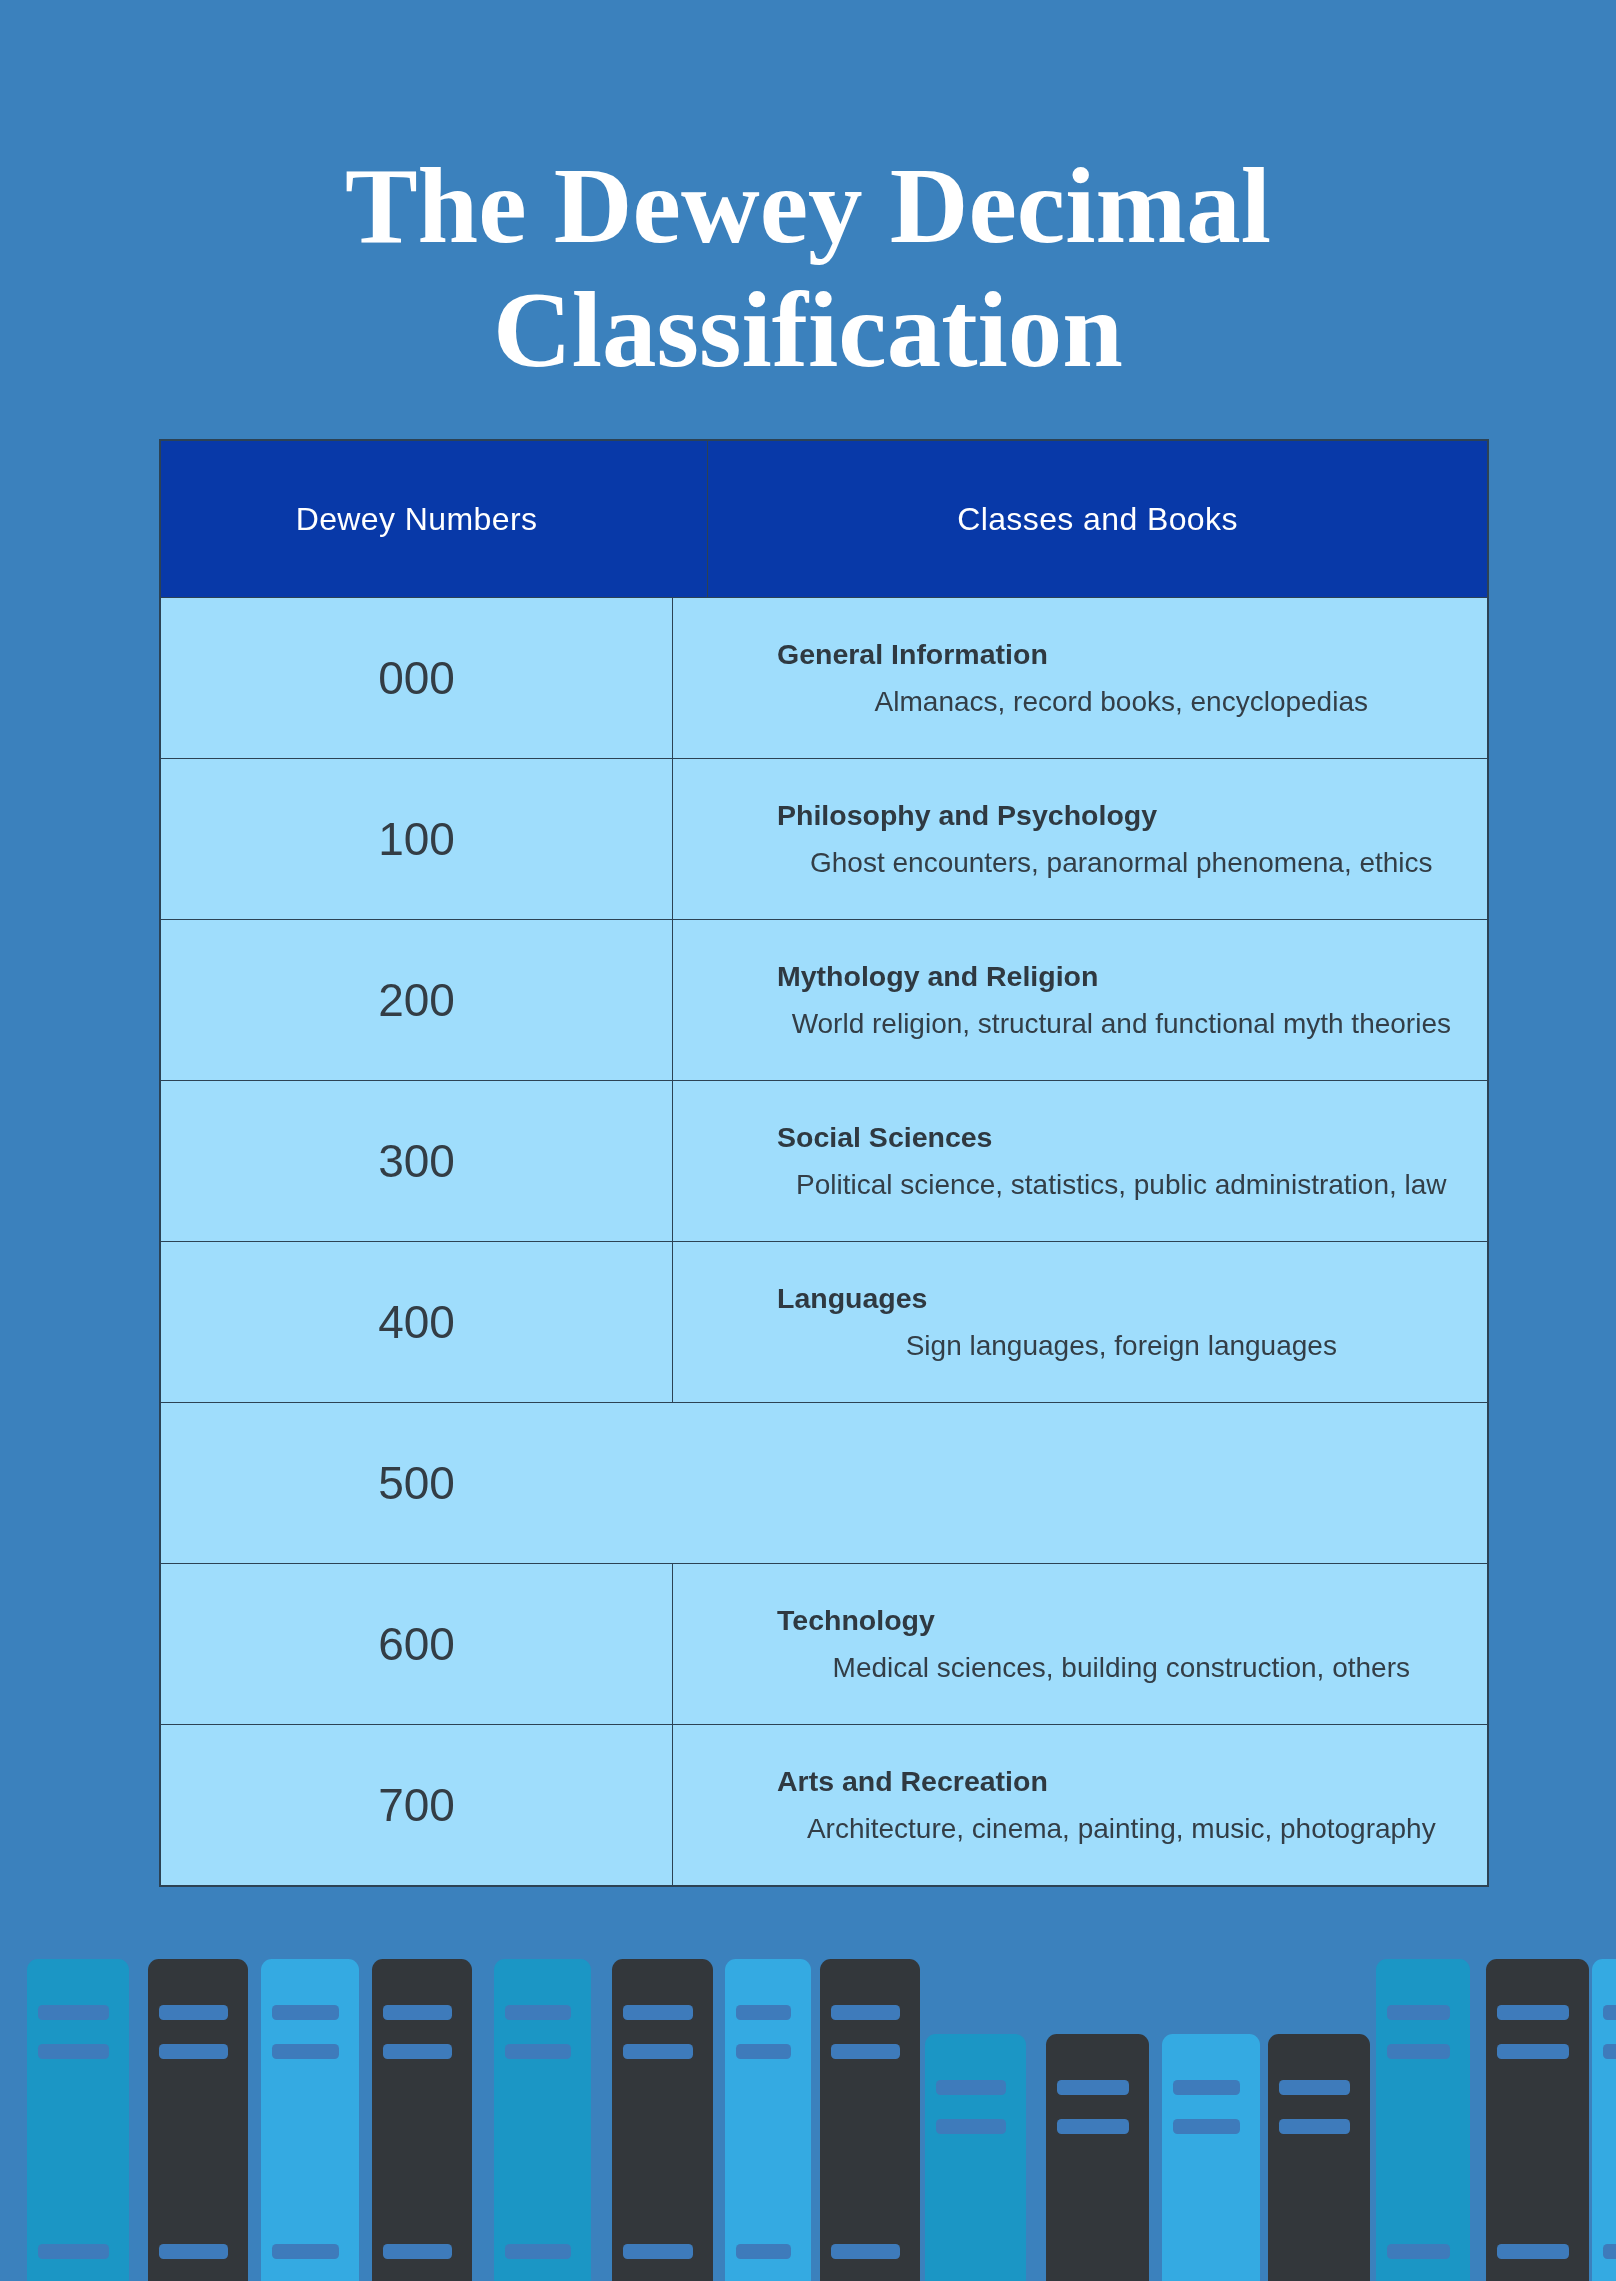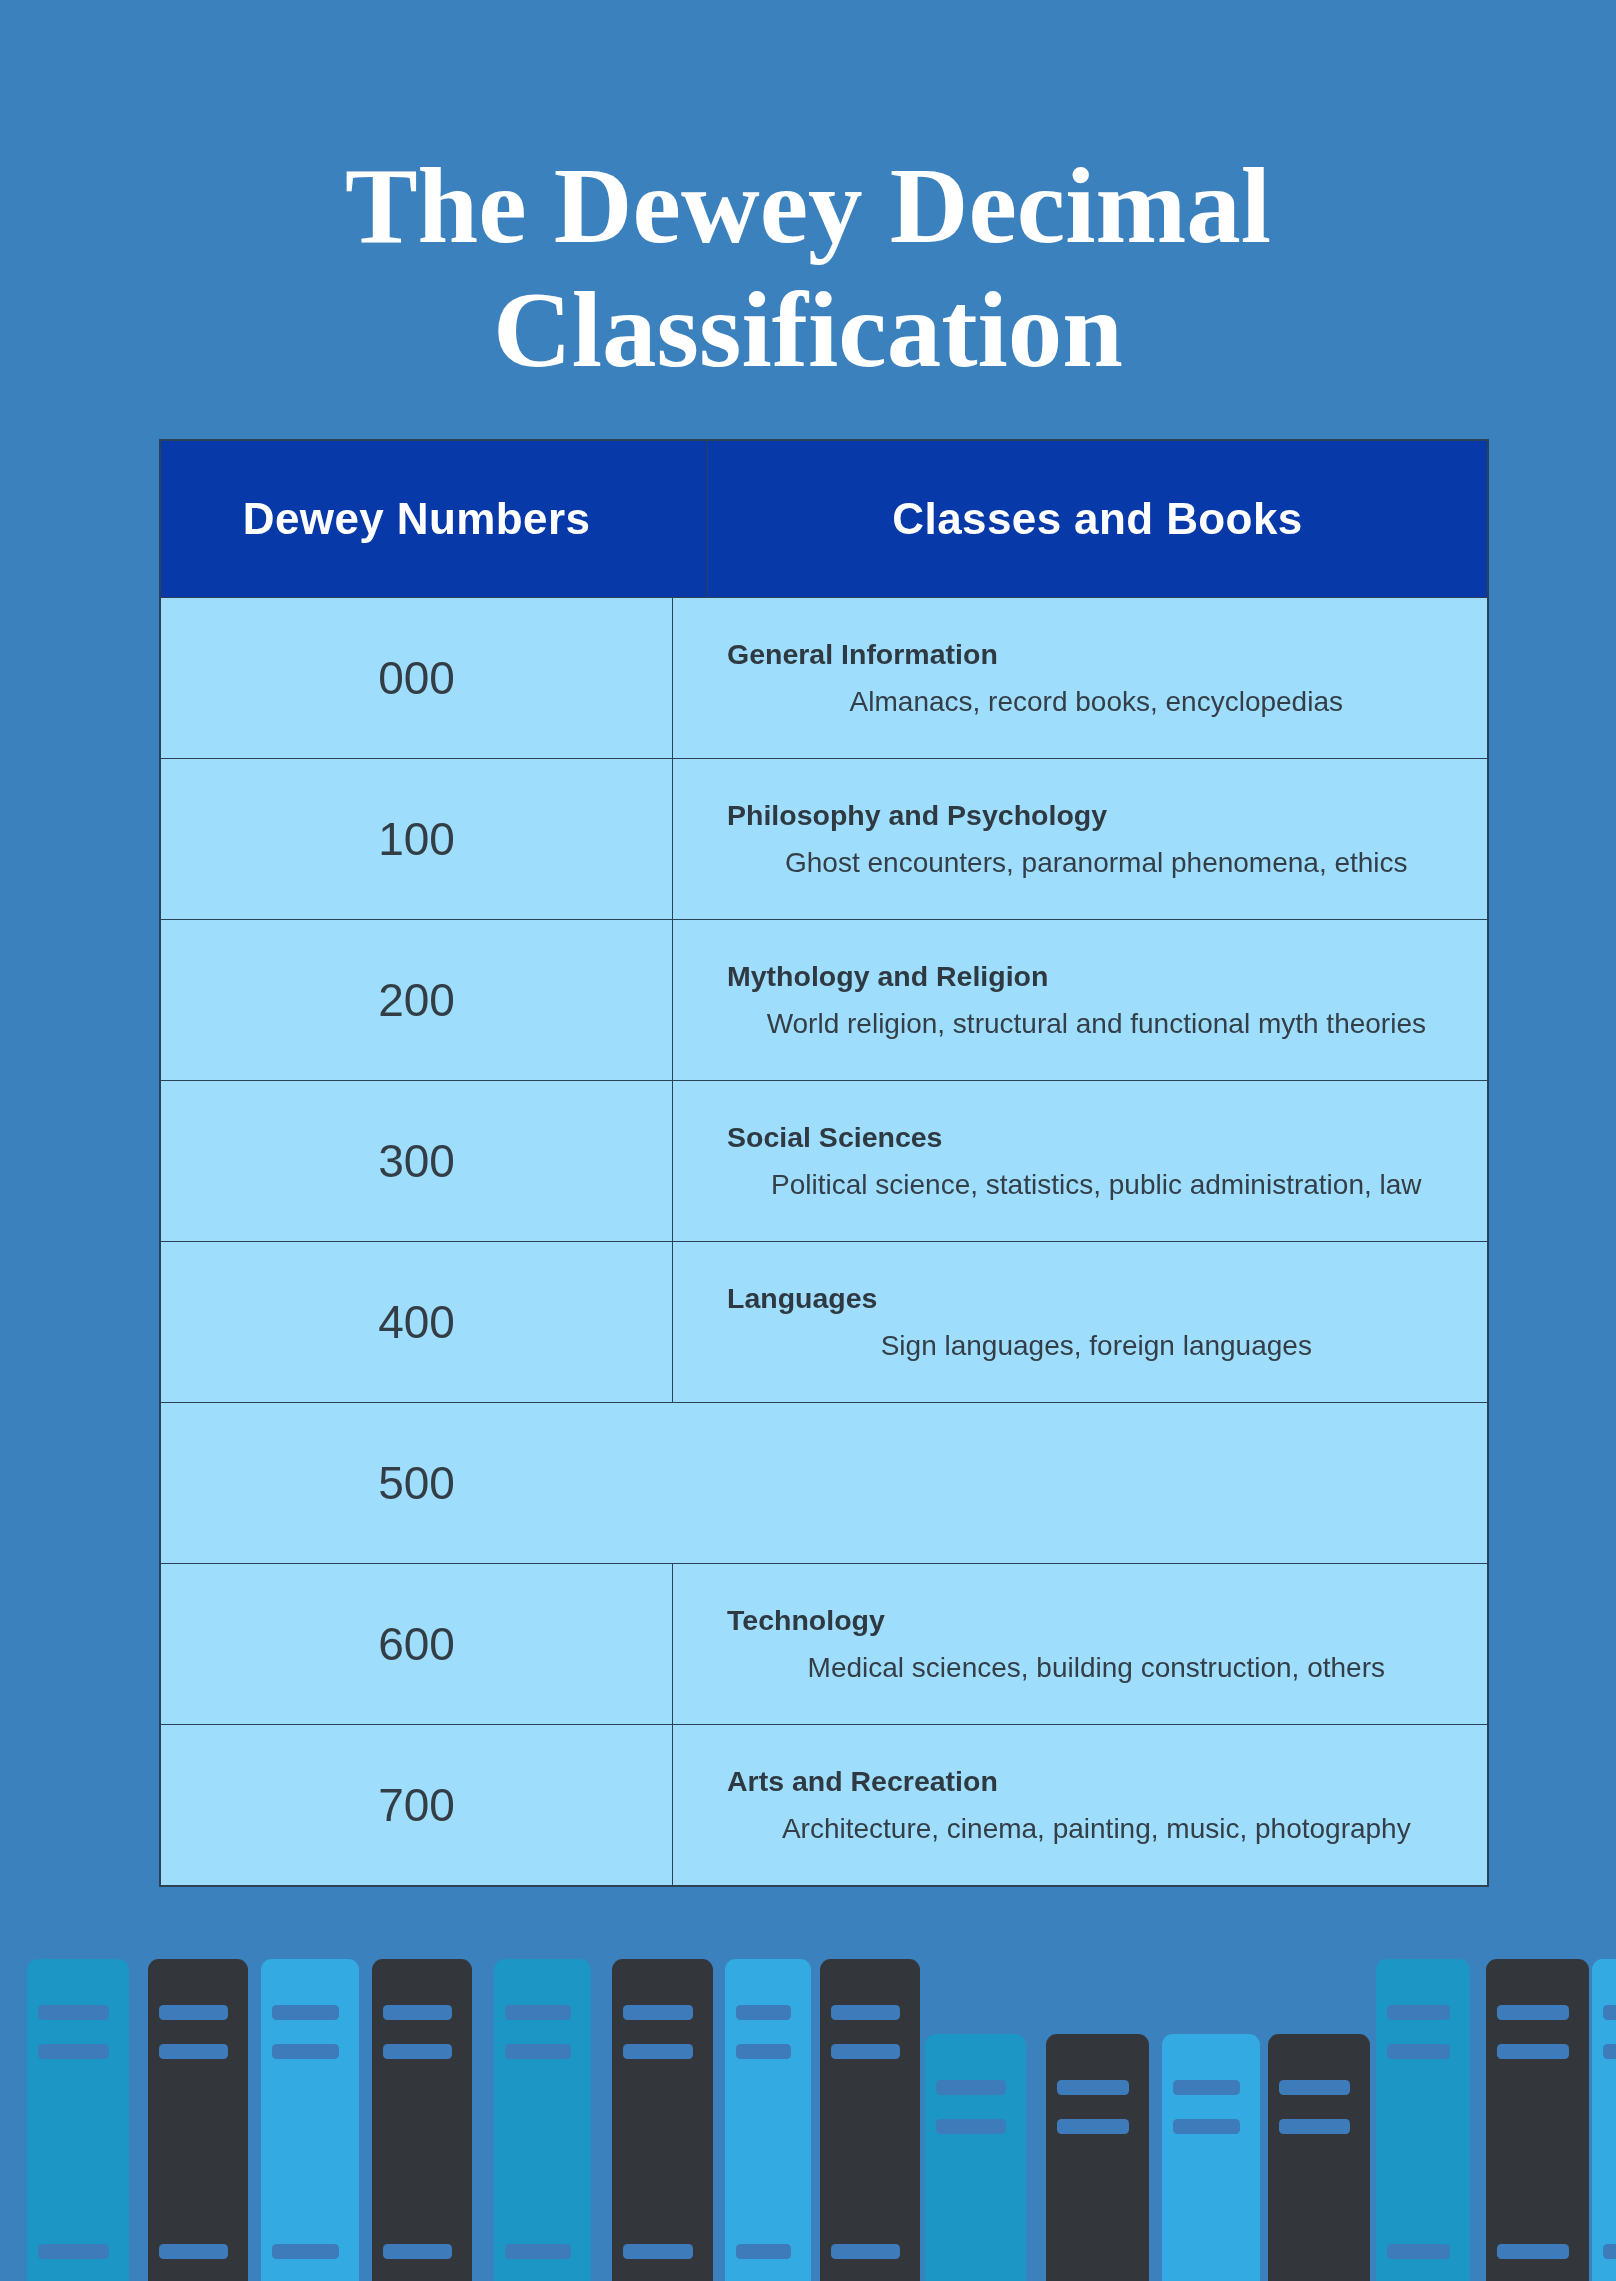--- a/index.html
+++ b/index.html
@@ -32,22 +32,22 @@
     background:#9FDDFC;
   }
   .thead{
     display:flex;
     height:156px;
     background:#0839A8;
   }
   .th{
     display:flex;align-items:center;justify-content:center;
     color:#FFFFFF;
-    font-weight:700;
-    font-size:44px;
+    font-weight:400;
+    font-size:32px;
     letter-spacing:0.4px;
     box-sizing:border-box;
   }
   .col1{width:511px;flex:none;}
   .col2{flex:1;border-left:1.8px solid #2C4254;margin-left:35px;}
   .trow{
     display:flex;
     height:160px;
     background:#9FDDFC;
     border-top:1.8px solid #2C4254;
@@ -58,21 +58,21 @@
     display:flex;align-items:center;justify-content:center;
     font-size:46px;
     font-weight:400;
     color:#333D45;
   }
   .cell.info{
     flex:1;
     border-left:1.8px solid #2C4254;
     display:flex;flex-direction:column;justify-content:center;
     gap:19px;
-    padding-left:54px;
+    padding-left:104px;
     padding-right:21.4px;
   }
   .class-title{
     font-size:28.5px;
     font-weight:700;
     color:#2F3941;
     line-height:1;
   }
   .class-desc{
     font-size:28px;

